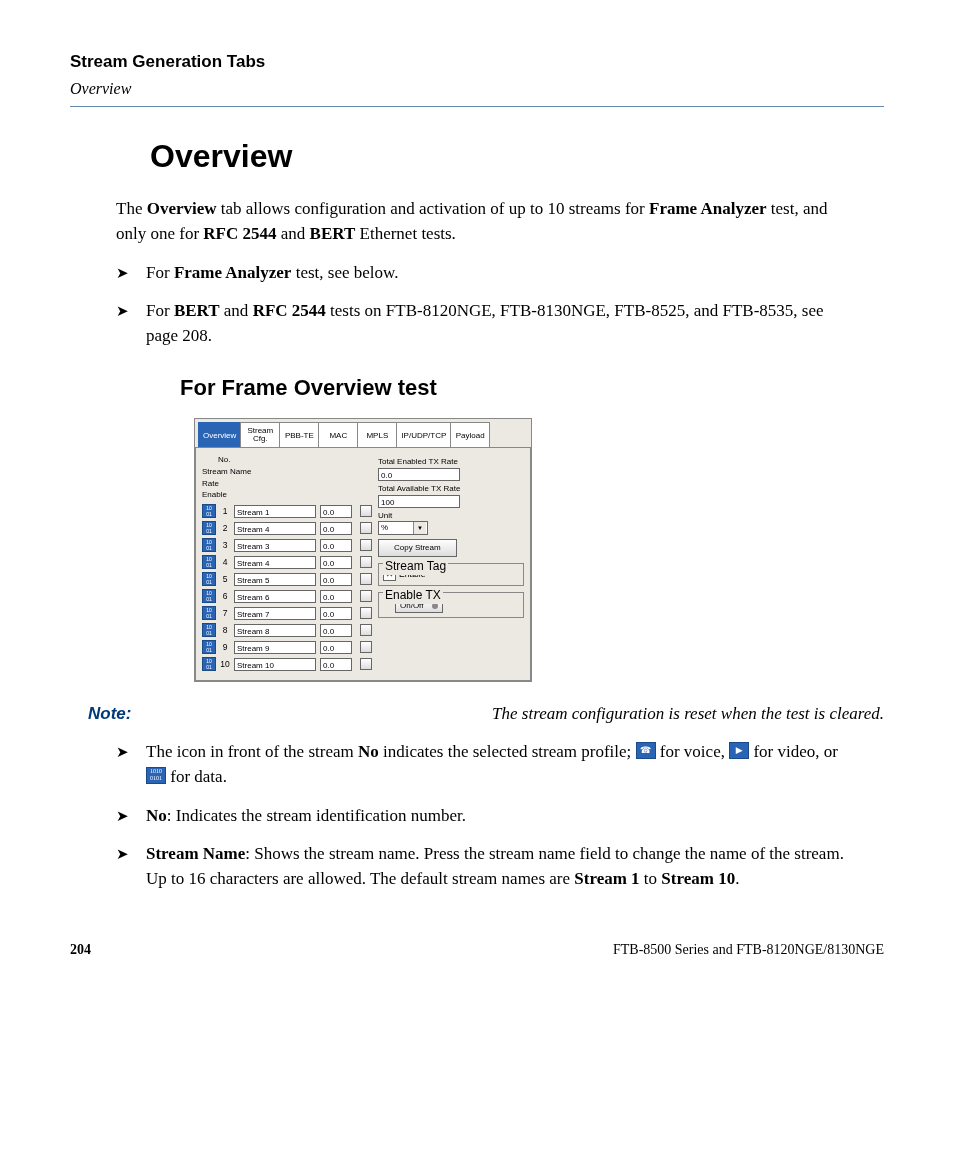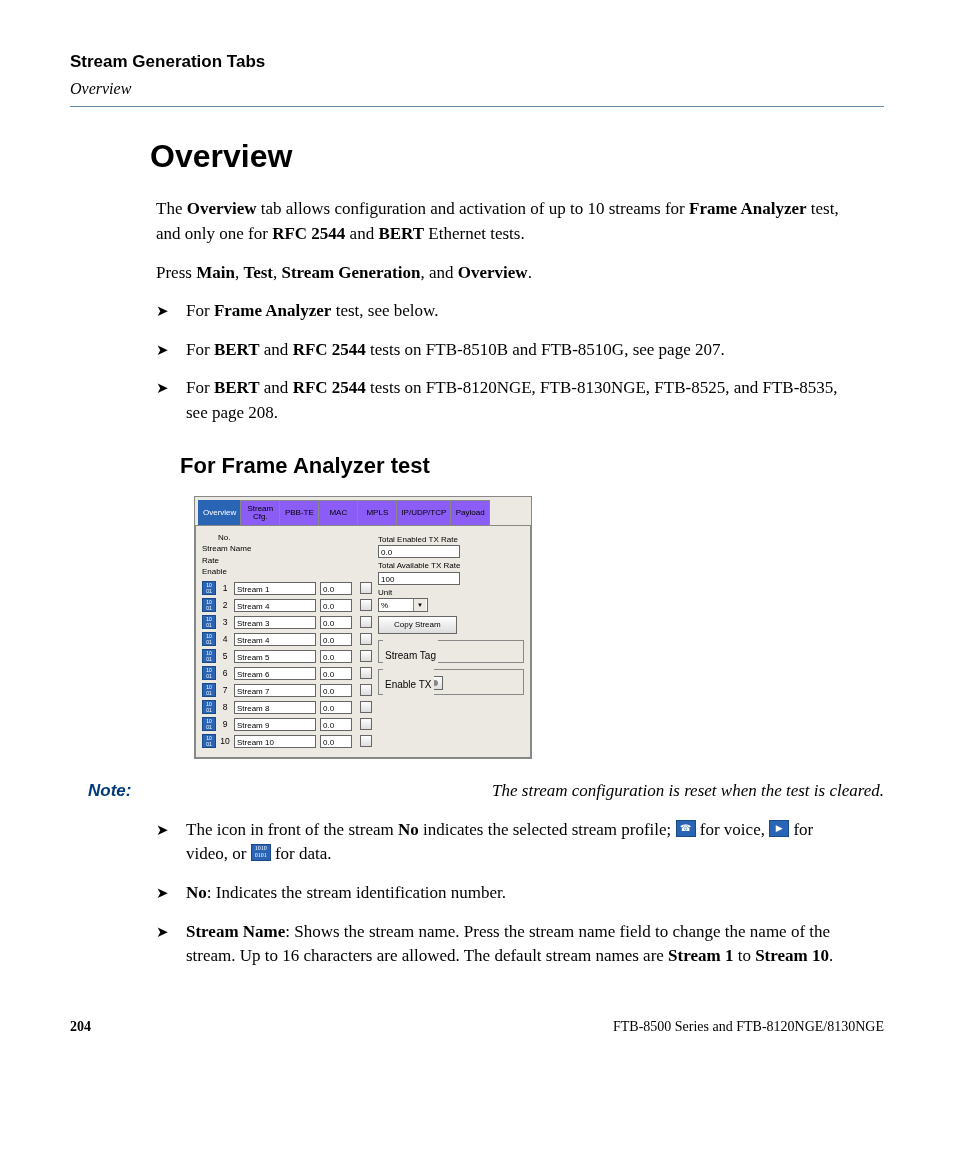--- a/index.html
+++ b/index.html
@@ -36,21 +36,21 @@
     font-size: 32px;
     margin: 0 0 18px 80px;
   }
   h2.subtitle {
     font-family: Arial, Helvetica, sans-serif;
     font-weight: bold;
     font-size: 22px;
     margin: 24px 0 14px 110px;
   }
   .body-indent {
-    margin-left: 86px;
+    margin-left: 46px;
     margin-right: 30px;
   }
   p { margin: 0 0 14px 0; }
   .arrow-list { list-style: none; margin: 0 0 14px 0; padding-left: 24px; }
   .arrow-list li { margin-bottom: 14px; position: relative; padding-left: 6px; }
   .arrow-list li::before {
     content: "➤";
     position: absolute;
     left: -24px;
     top: 2px;
@@ -90,21 +90,21 @@
     border: 1px solid #888;
     font-family: Tahoma, Arial, sans-serif;
     font-size: 8.5px;
     color: #000;
   }
   .tab-bar { display: flex; padding: 3px 3px 0 3px; background: #ece9e2; }
   .tab {
     border: 1px solid #888;
     border-bottom: none;
     padding: 3px 4px;
-    background: #8b5cf6;
+    background: #ffffff;
     margin-right: -1px;
     min-width: 30px;
     text-align: center;
     font-size: 8px;
     line-height: 9px;
     height: 18px;
     display: flex;
     align-items: center;
     justify-content: center;
   }
@@ -154,21 +154,21 @@
   }
   .rbutton {
     border: 1px solid #666; background: linear-gradient(#fefefe,#ddd);
     padding: 2px 15px; font-size: 8px; display: inline-block; margin-top: 4px;
   }
   .fieldset {
     border: 1px solid #888; padding: 4px; margin-top: 6px; position: relative;
   }
   .fieldset .legend {
     position: absolute; top: -6px; left: 4px; background: #ece9e2;
-    padding: 14px 2px; font-size: 10px;
+    padding: 0 2px; font-size: 12px;
   }
   .chk-inline { display: flex; align-items: center; }
   .chk-inline .box {
     width: 11px; height: 11px; border: 1px solid #666; background: #fff;
     margin-right: 3px; color: #2a65b5; font-size: 9px; line-height: 10px;
     text-align: center; font-weight: bold;
   }
   .onoff {
     display: flex; align-items: center; border: 1px solid #666;
     background: linear-gradient(#fefefe,#ddd); width: 48px; height: 14px;
@@ -187,38 +187,32 @@
 <div class="header-section">Overview</div>
 <hr class="header-rule">
 
 <h1 class="title">Overview</h1>
 
 <div class="body-indent">
   <p>
     <span>The </span><b>Overview</b><span> tab allows configuration and activation of up to 10 streams for </span><b>Frame Analyzer</b><span> test, and only one for </span><b>RFC 2544</b><span> and </span><b>BERT</b><span> Ethernet tests.</span>
   </p>
 
-  <p>
-    <span>Press </span><b>Main</b><span>, </span><b>Test</b><span>, </span><b>Stream Generation</b><span>, and </span><b>Overview</b><span>.</span>
-  </p>
 
   <ul class="arrow-list">
     <li>
       <span>For </span><b>Frame Analyzer</b><span> test, see below.</span>
     </li>
     <li>
-      <span>For </span><b>BERT</b><span> and </span><b>RFC 2544</b><span> tests on FTB-8510B and FTB-8510G, see page 207.</span>
-    </li>
-    <li>
       <span>For </span><b>BERT</b><span> and </span><b>RFC 2544</b><span> tests on FTB-8120NGE, FTB-8130NGE, FTB-8525, and FTB-8535, see page 208.</span>
     </li>
   </ul>
 </div>
 
-<h2 class="subtitle">For Frame Analyzer test</h2>
+<h2 class="subtitle">For Frame Overview test</h2>
 
 <div class="app-shot">
   <div class="tab-bar">
     <div class="tab active">Overview</div>
     <div class="tab multi">
         <span>Stream</span>
         <span>Cfg.</span>
       </div>
     <div class="tab">PBB-TE</div>
     <div class="tab">MAC</div>

